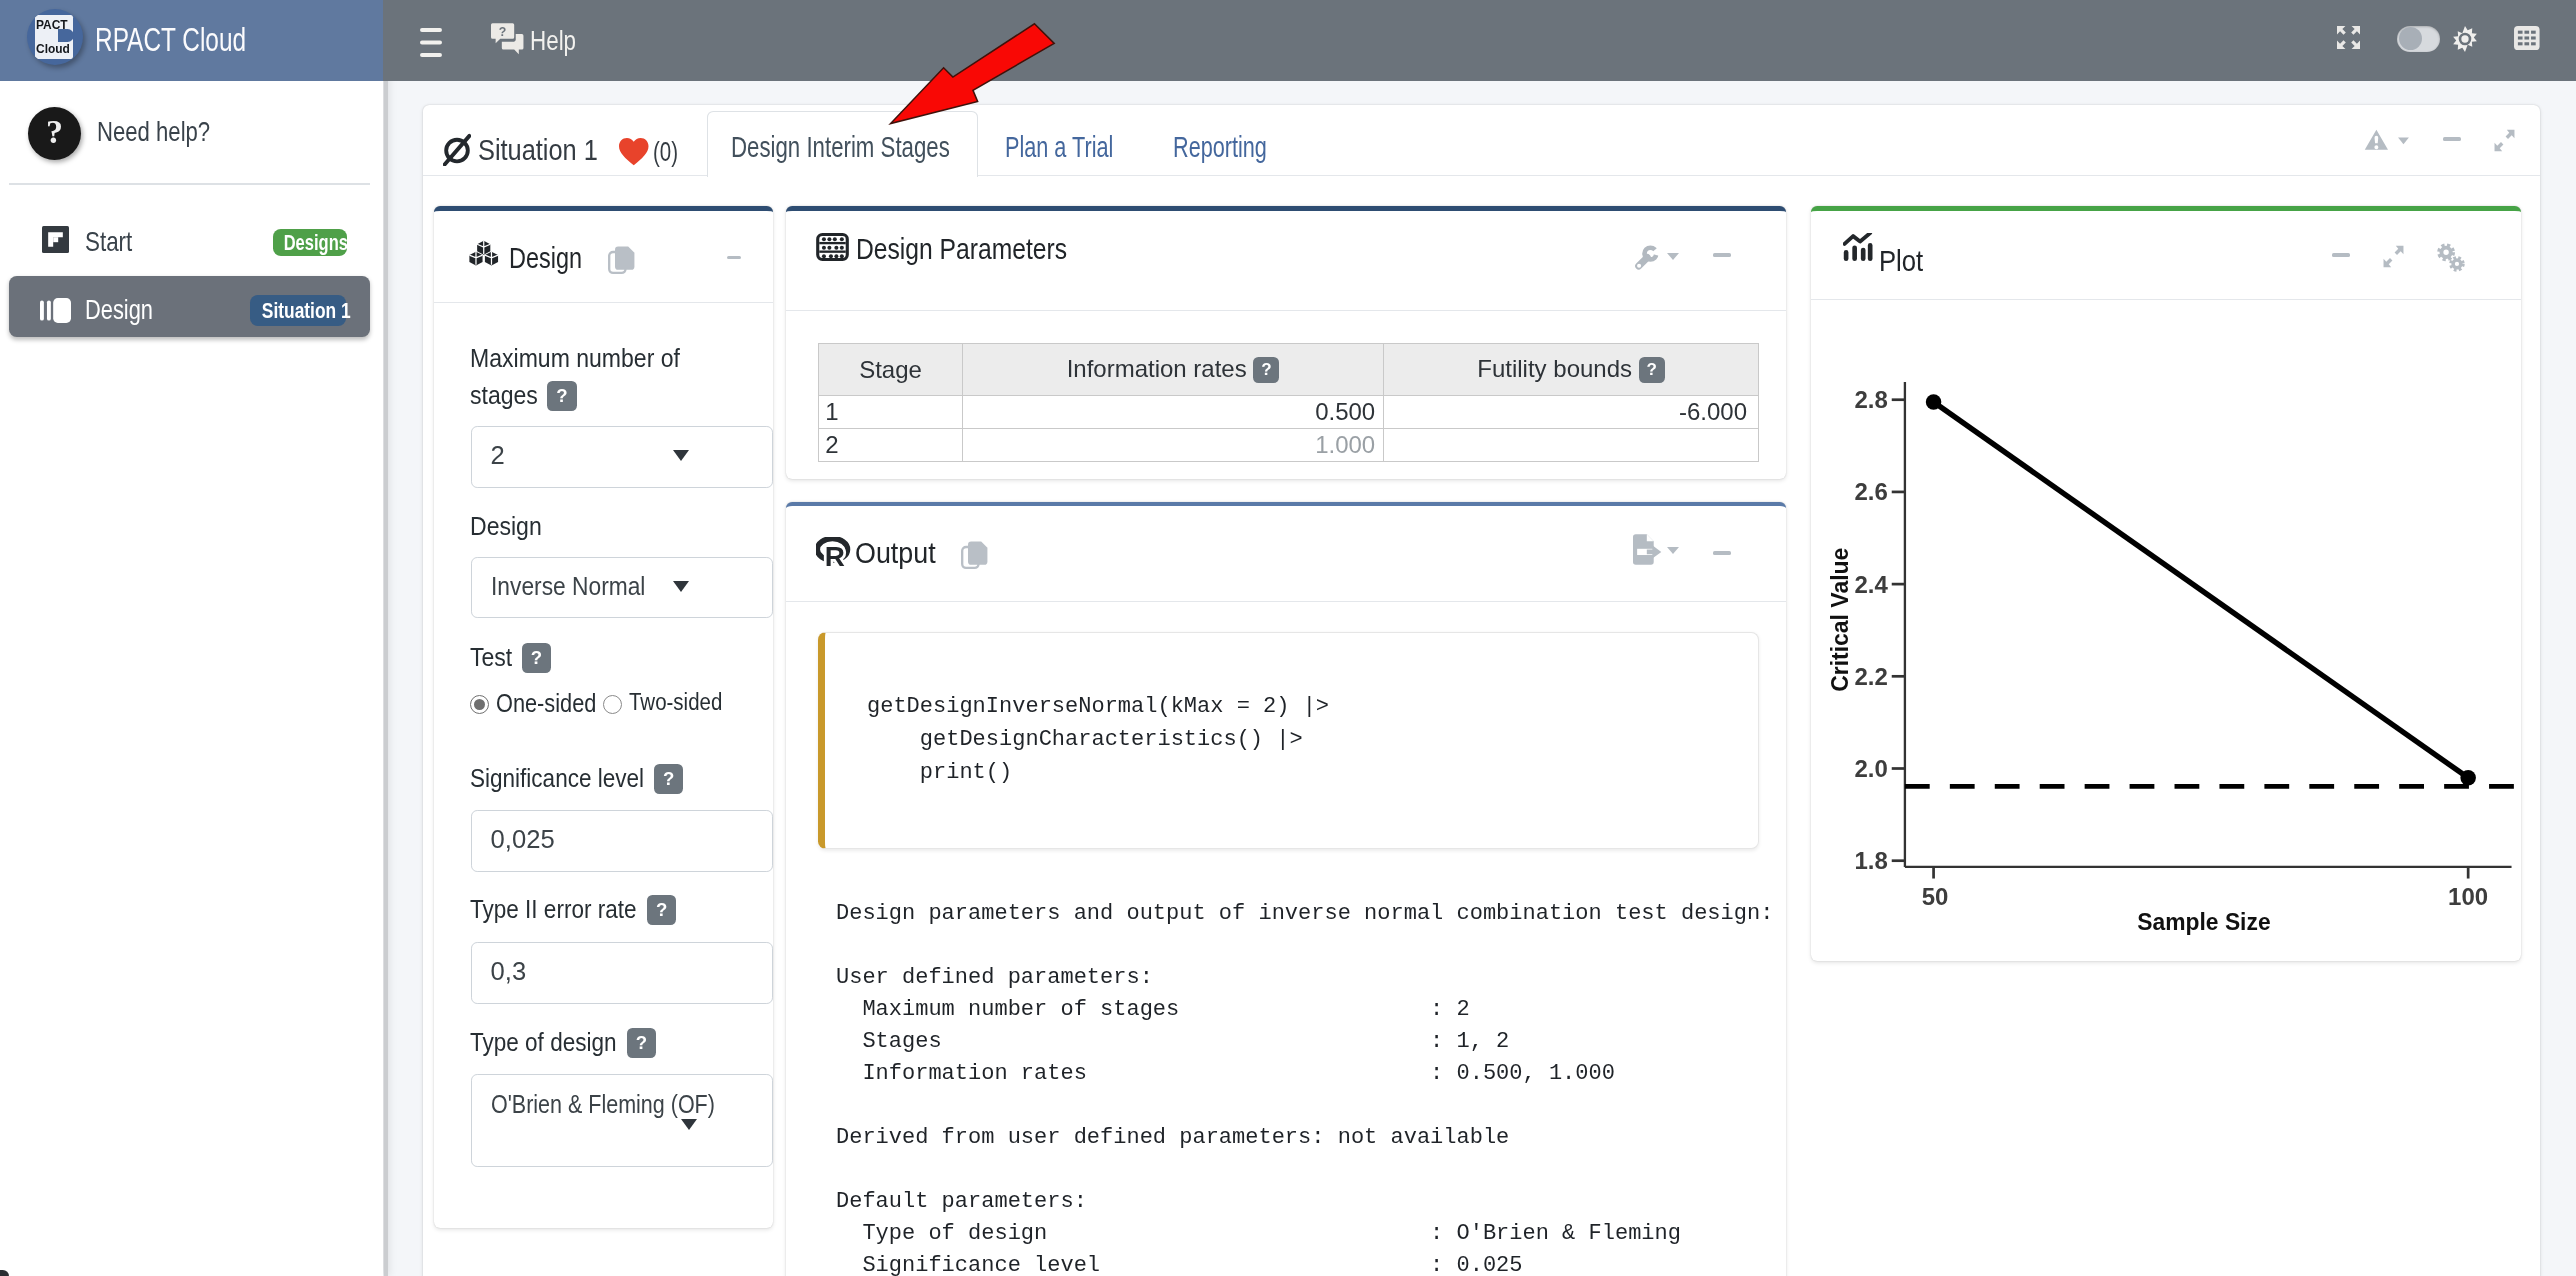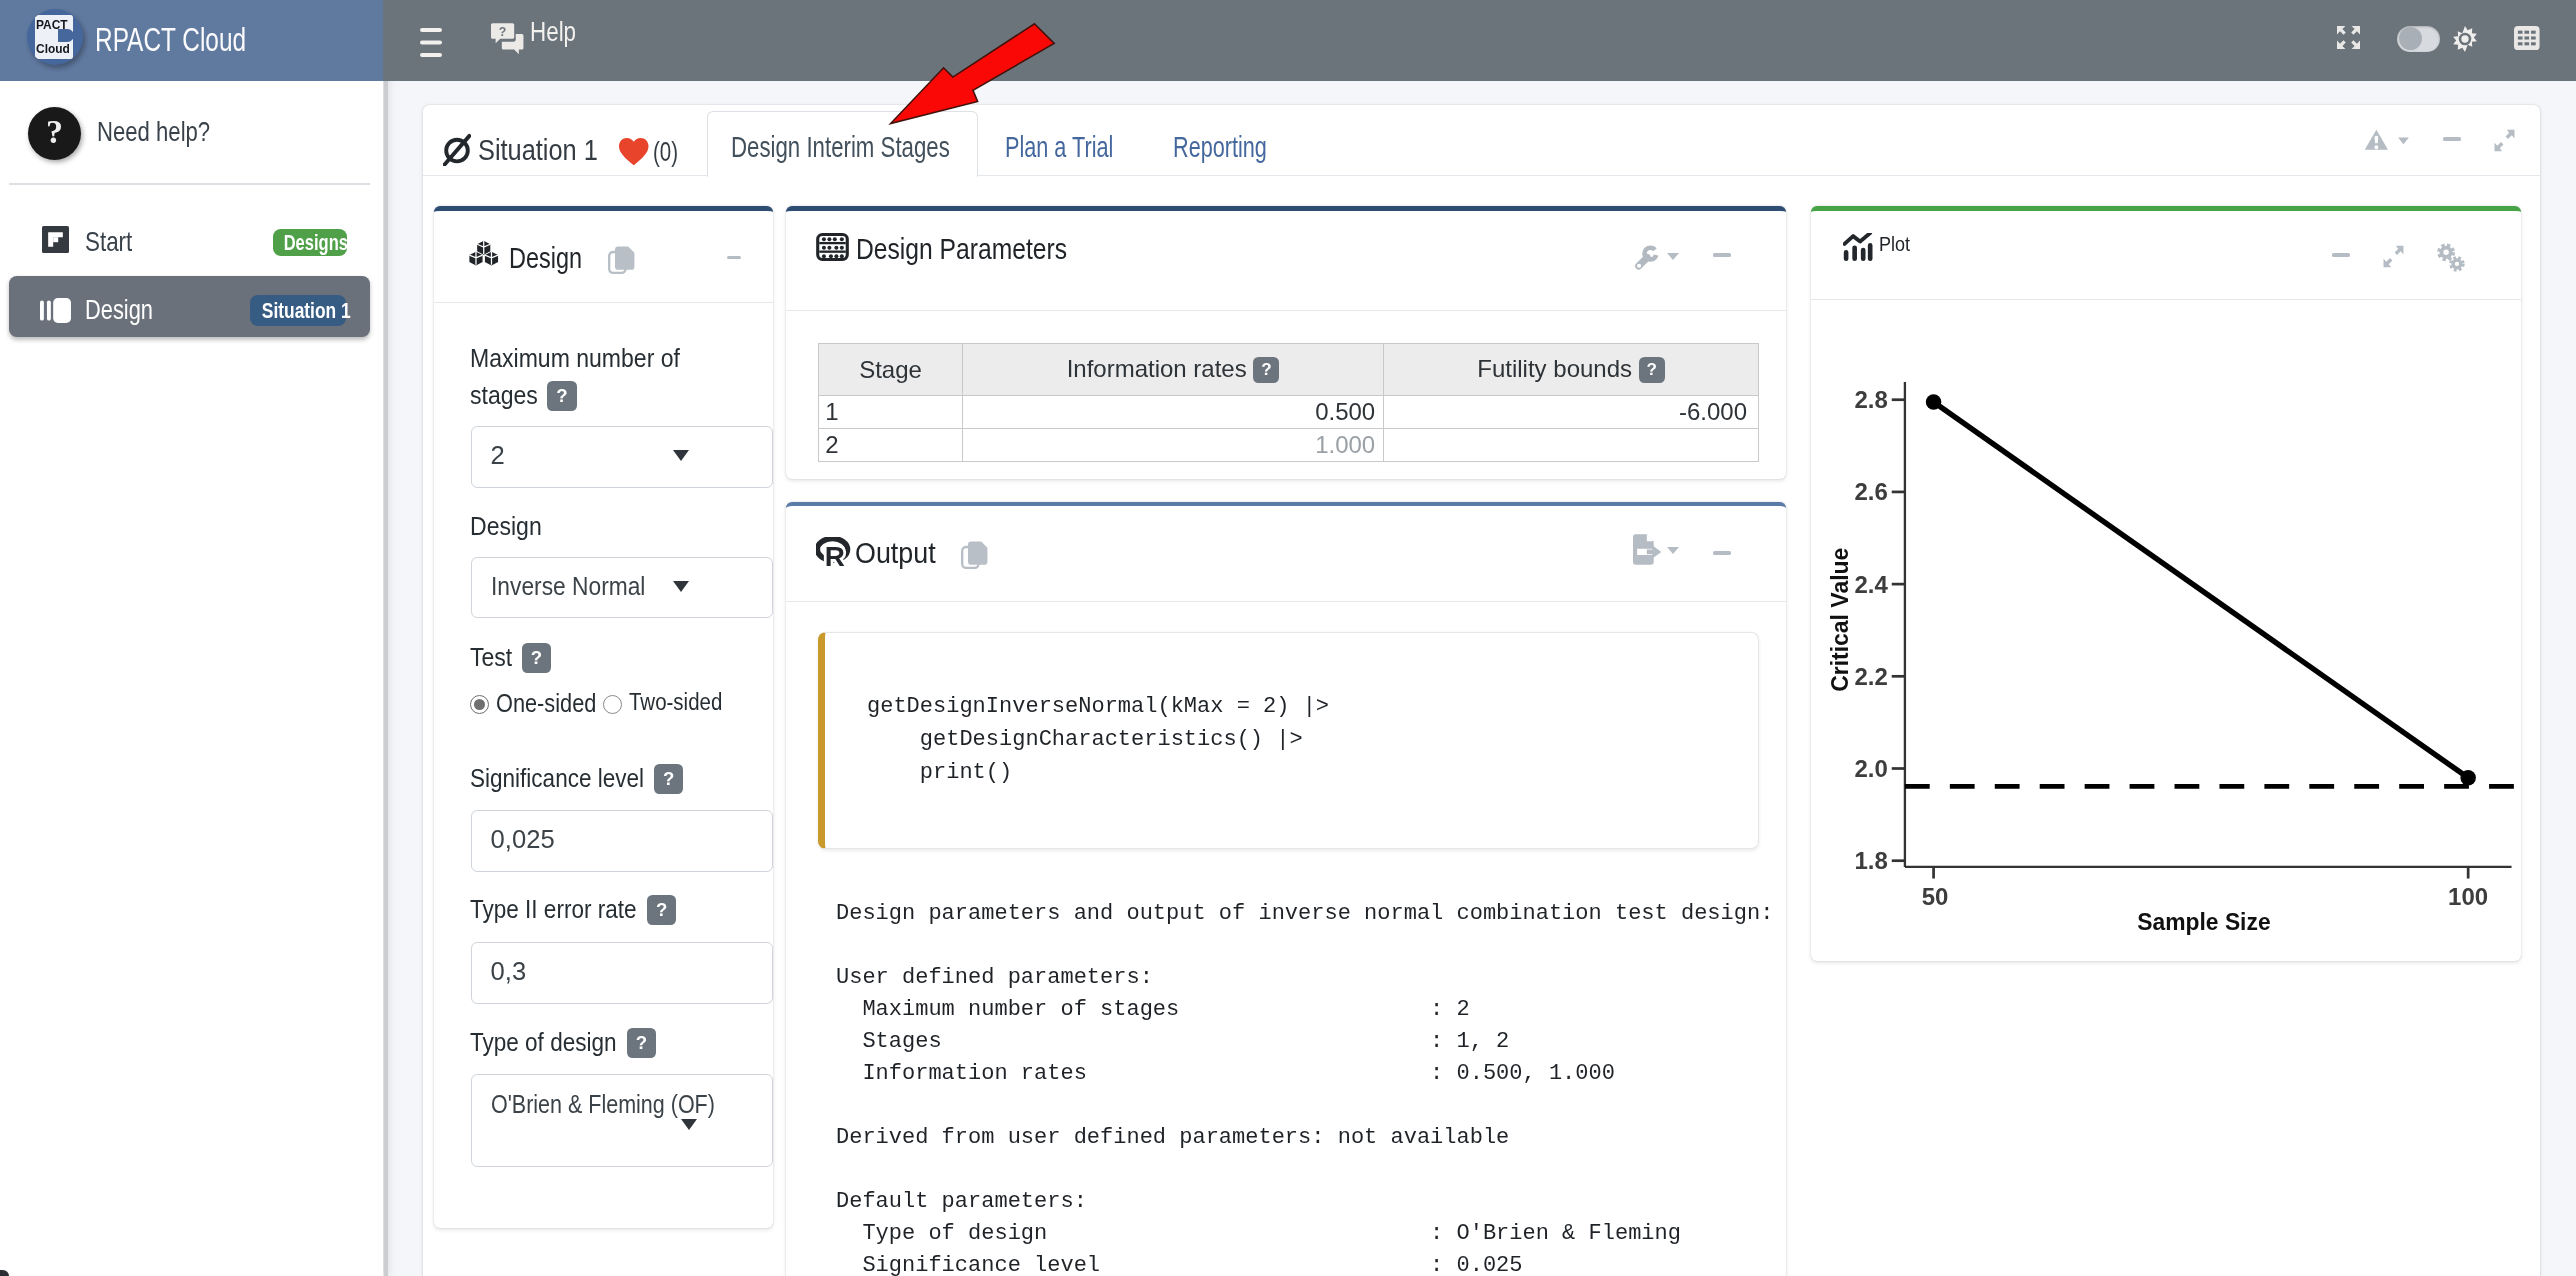--- a/index.html
+++ b/index.html
@@ -73,21 +73,21 @@
 </div>
 <div class="abs" style="left:491px;top:23px;width:34px;height:33px;">
   <svg width="34" height="33" viewBox="0 0 44 42">
       <g fill="#eceae6">
         <path d="M2 0 h26 a2 2 0 0 1 2 2 v16 a2 2 0 0 1 -2 2 h-16 l-6 6 v-6 h-4 a2 2 0 0 1 -2 -2 v-16 a2 2 0 0 1 2 -2 z"></path>
         <path d="M14 24 h16 l2 -2 v-8 h8 a2 2 0 0 1 2 2 v16 a2 2 0 0 1 -2 2 h-4 v6 l-6 -6 h-14 a2 2 0 0 1 -2 -2 z"></path>
       </g>
       <text x="15" y="16" font-size="16" font-weight="bold" fill="#6b737b" text-anchor="middle">?</text>
     </svg>
 </div>
-<div class="abs" style="left:530px;top:16px;font-size:28px;color:#f2f1ee;"><span class="sx" style="transform:scaleX(.80)">Help</span></div>
+<div class="abs" style="left:530px;top:25px;font-size:28px;color:#f2f1ee;"><span class="sx" style="transform:scaleX(.80)">Help</span></div>
 
 <div class="abs" style="left:2337px;top:26px;width:23px;height:23px;">
   <svg width="23" height="23" viewBox="0 0 30 30">
       <g fill="#e9e8e6">
         <path d="M0 0 h11 l-4 4 4.5 4.5 -3 3 L4 7 0 11 z"></path>
         <path d="M30 0 v11 l-4 -4 -4.5 4.5 -3 -3 L23 4 19 0 z"></path>
         <path d="M0 30 v-11 l4 4 4.5 -4.5 3 3 L7 26 l4 4 z"></path>
         <path d="M30 30 h-11 l4 -4 -4.5 -4.5 3 -3 4.5 4.5 4 -4 z"></path>
       </g>
     </svg>
@@ -317,21 +317,21 @@
   <svg width="29.5" height="28" viewBox="0 0 38 36">
       <g fill="#23272b">
         <rect x="1" y="22" width="6" height="14" rx="3"></rect>
         <rect x="12" y="16" width="6" height="20" rx="3"></rect>
         <rect x="23" y="19" width="6" height="17" rx="3"></rect>
         <rect x="32" y="13" width="6" height="23" rx="3"></rect>
       </g>
       <path d="M2 14 L13 4 L22 11 L35 0" fill="none" stroke="#23272b" stroke-width="5" stroke-linecap="round" stroke-linejoin="round"></path>
     </svg>
 </div>
-<div class="abs" style="left:1879px;top:232px;font-size:21px;color:#212529;"><span class="sx" style="transform:scaleX(.855)">Plot</span></div>
+<div class="abs" style="left:1879px;top:244px;font-size:30px;color:#212529;"><span class="sx" style="transform:scaleX(.855)">Plot</span></div>
 <div class="abs" style="left:2332px;top:253px;width:18px;height:3.9px;background:#b5bcc3;border-radius:1.6px;"></div>
 <div class="abs" style="left:2382px;top:244px;width:23px;height:25px;">
   <svg width="23" height="25" viewBox="0 0 30 32">
       <g fill="#b5bcc3">
         <path d="M18 2 h10 v11 l-3.6 -3.8 -4.8 5 -3.2 -3.4 4.8 -5 z"></path>
         <path d="M12 30 H2 v-11 l3.6 3.8 4.8 -5 3.2 3.4 -4.8 5 z"></path>
       </g>
     </svg>
 </div>
 <div class="abs" style="left:2436px;top:243px;width:28px;height:29.5px;">

